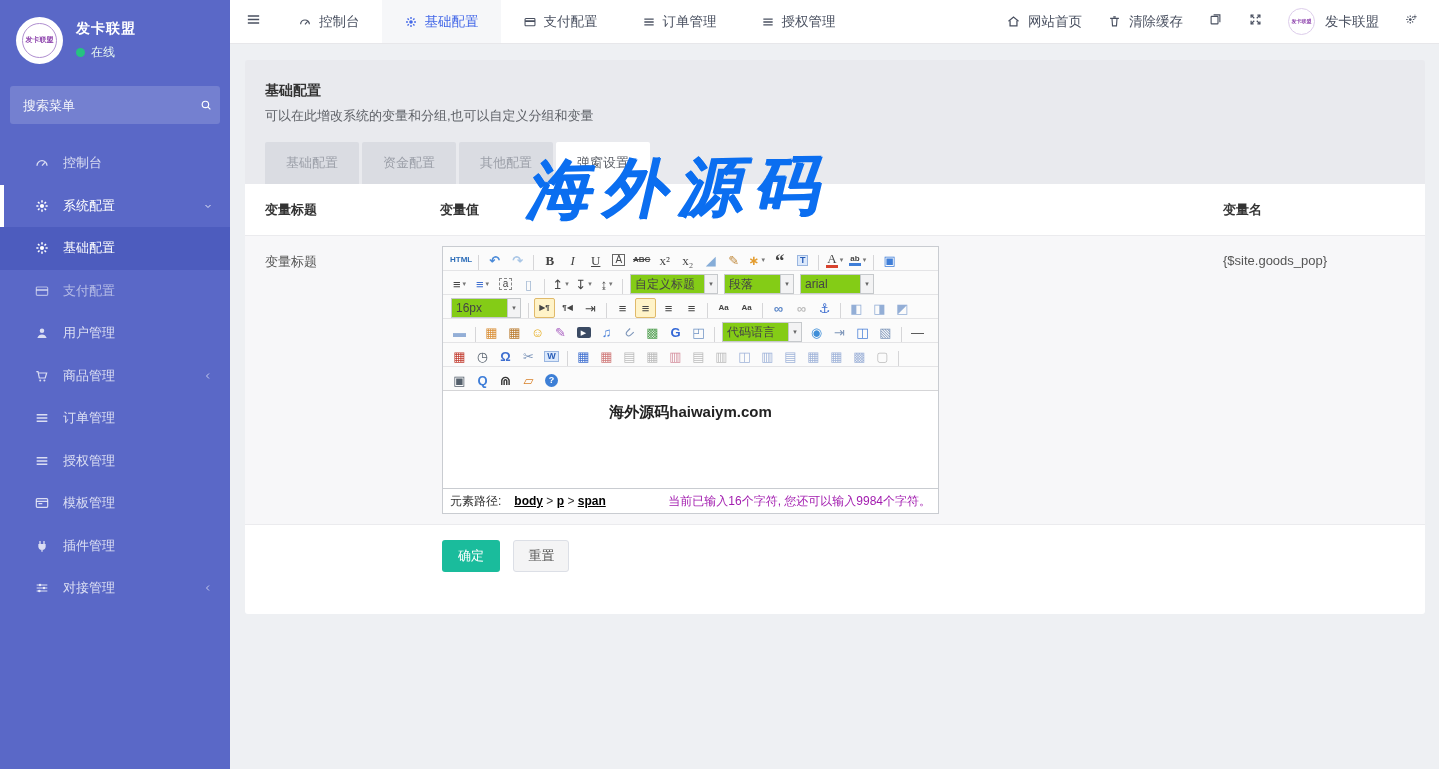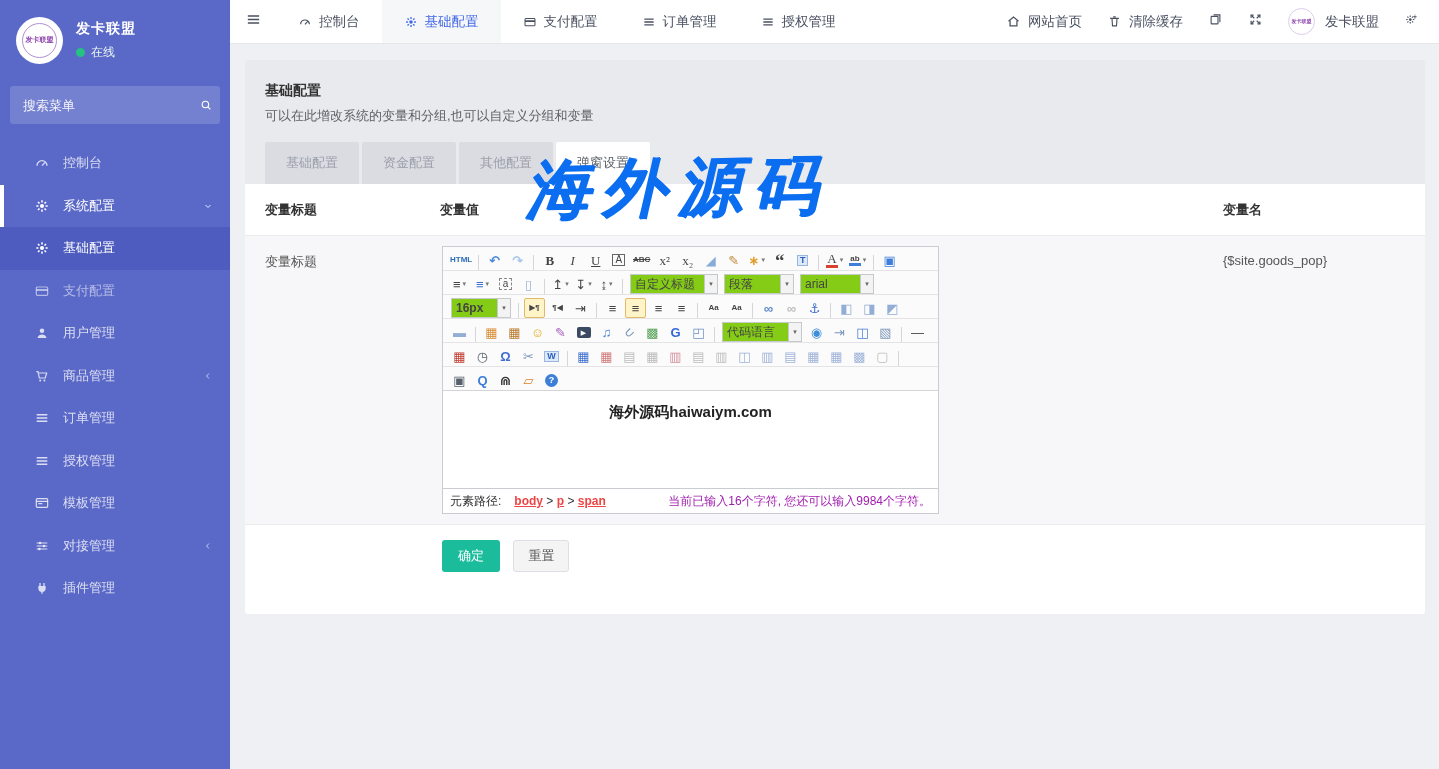--- a/index.html
+++ b/index.html
@@ -90,21 +90,21 @@
 .clip{background:#dce9fb;border:1px solid #9ab6e0;font-size:9px;font-weight:bold;color:#2b5fb8;padding:0 2px;line-height:1.2}
 .fore{border-bottom:3px solid #d8432e;padding:0 1px;line-height:1}
 .back{border-bottom:3px solid #3f7ed8;padding:0 1px;line-height:1.1}
 .videobox{background:#3a4a63;color:#fff;font-size:7px;border-radius:2px;width:14px;height:11px}
 .helpcircle{background:#3d7fd6;color:#fff;border-radius:50%;width:13px;height:13px;font-size:9px;font-weight:bold}
 .rot45{transform:rotate(45deg)}
 .ed-content{height:97px;padding:12px 10px;text-align:center}
 .ed-text{font-size:15px;font-weight:bold;color:#222}
 .ed-status{height:25px;border-top:1px solid #c9ccd1;display:flex;align-items:center;justify-content:space-between;font-size:12px;color:#333;padding:0 7px;background:#fff}
 .path{display:flex;align-items:center;gap:13px}
-.path a{color:#ef4444;text-decoration:underline;font-weight:bold;cursor:pointer}
+.path a{color:#000000;text-decoration:underline;font-weight:bold;cursor:pointer}
 .path .gt{color:#333}
 .count{color:#a21caf}
 
 
 .watermark{position:absolute;left:525px;top:144px;font-size:64px;font-weight:bold;font-style:italic;font-family:"DejaVu Serif","Liberation Serif",serif;color:var(--c-watermark,#0b6ef0);letter-spacing:12px;z-index:40;pointer-events:none;transform:rotate(-1deg);text-shadow:1px 1px 0 var(--c-watermark,#0b6ef0)}
 </style>
 </head>
 <body>
 
 <div class="sidebar">
@@ -216,42 +216,42 @@
           <svg viewBox="0 0 24 24" xmlns="http://www.w3.org/2000/svg">
             <rect x="3.5" y="5.5" width="17" height="13" rx="1.5" fill="none" stroke="currentColor" stroke-width="1.8"></rect>
             <path d="M3.5 9.5h17M6.5 13h6" stroke="currentColor" stroke-width="1.8"></path>
           </svg>
         </span>
         <span class="lbl">模板管理</span>
       </div>
       <div class="side-item">
         <span class="ic">
           <svg viewBox="0 0 24 24" xmlns="http://www.w3.org/2000/svg">
+            <path d="M9 4.5V9M15 4.5V9" stroke="currentColor" stroke-width="2"></path>
+            <path d="M6.5 9h11v3.5a5.5 5.5 0 0 1-11 0z" fill="currentColor"></path>
+            <path d="M12 18v2.5" stroke="currentColor" stroke-width="2"></path>
+          </svg>
+        </span>
+        <span class="lbl">插件管理</span>
+      </div>
+      <div class="side-item">
+        <span class="ic">
+          <svg viewBox="0 0 24 24" xmlns="http://www.w3.org/2000/svg">
             <path d="M4 7.5h16M4 12h16M4 16.5h16" stroke="currentColor" stroke-width="1.8"></path>
             <circle cx="9" cy="7.5" r="1.9" fill="currentColor"></circle>
             <circle cx="15" cy="12" r="1.9" fill="currentColor"></circle>
             <circle cx="8" cy="16.5" r="1.9" fill="currentColor"></circle>
           </svg>
         </span>
         <span class="lbl">对接管理</span>
         <span class="chev">
           <svg viewBox="0 0 24 24" xmlns="http://www.w3.org/2000/svg">
             <path d="M14 7l-5 5 5 5" fill="none" stroke="currentColor" stroke-width="2"></path>
           </svg>
         </span>
-      </div>
-      <div class="side-item">
-        <span class="ic">
-          <svg viewBox="0 0 24 24" xmlns="http://www.w3.org/2000/svg">
-            <path d="M9 4.5V9M15 4.5V9" stroke="currentColor" stroke-width="2"></path>
-            <path d="M6.5 9h11v3.5a5.5 5.5 0 0 1-11 0z" fill="currentColor"></path>
-            <path d="M12 18v2.5" stroke="currentColor" stroke-width="2"></path>
-          </svg>
-        </span>
-        <span class="lbl">插件管理</span>
       </div>
     </div>
 </div>
 
 <div class="topbar">
   <div class="burger">
       <span><svg viewBox="0 0 24 24" xmlns="http://www.w3.org/2000/svg">
           <path d="M4 7h16M4 12h16M4 17h16" stroke="currentColor" stroke-width="2"></path>
         </svg></span>
     </div>
@@ -467,21 +467,21 @@
                   <div class="tb-select" style="width: 70px;">
                     <span class="val">段落</span>
                     <span class="sarr">▾</span>
                   </div>
                   <div class="tb-select" style="width: 74px;">
                     <span class="val">arial</span>
                     <span class="sarr">▾</span>
                   </div>
                 </div>
                 <div class="tb-row">
-                  <div class="tb-select" style="width: 60px; font-weight: bold;">
+                  <div class="tb-select" style="width: 70px;">
                     <span class="val">16px</span>
                     <span class="sarr">▾</span>
                   </div>
                   <span class="tb-sep"></span>
                   <span class="tb-btn act">
                     <span class="g tiny">▶¶</span>
                   </span>
                   <span class="tb-btn">
                     <span class="g tiny">¶◀</span>
                   </span>

